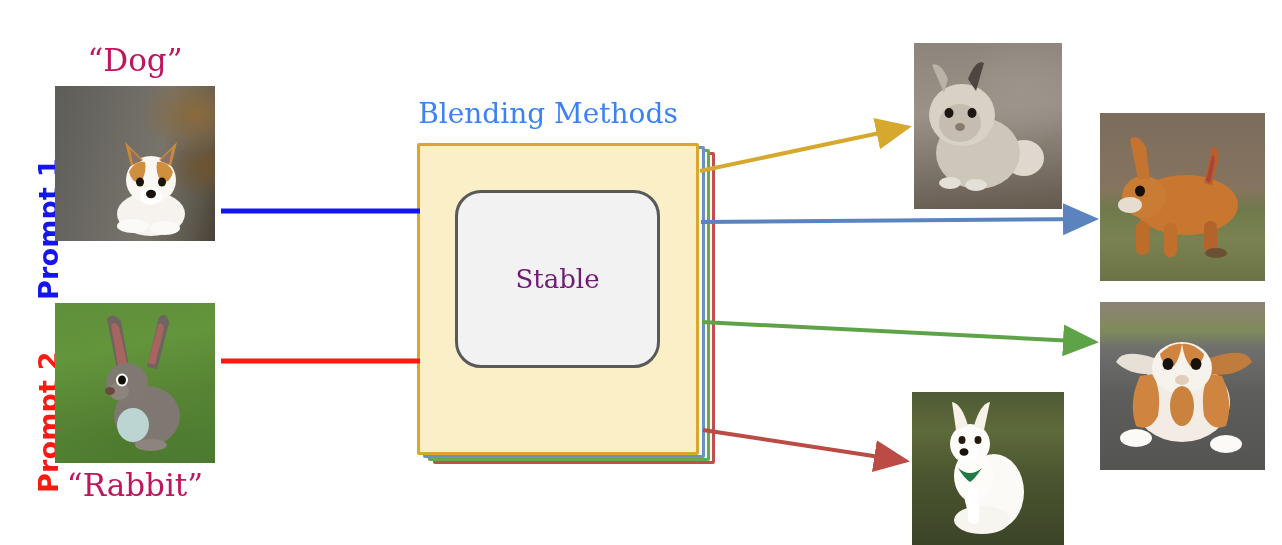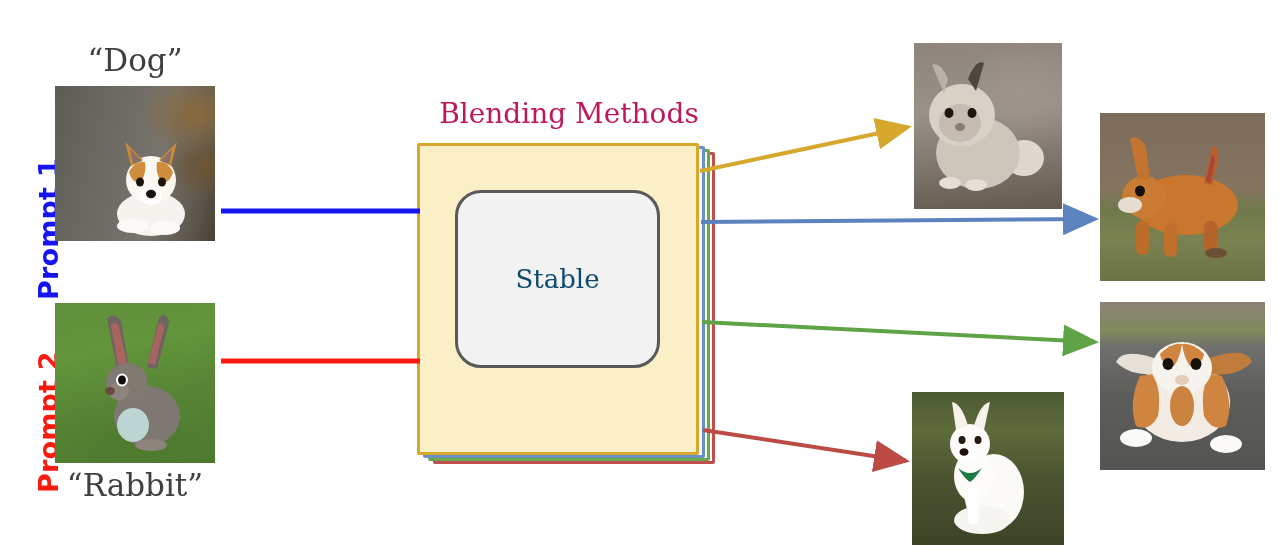--- a/index.html
+++ b/index.html
@@ -33,37 +33,37 @@
     transform: rotate(-90deg);
   }
   #prompt1-label { left: 33px; top: 300px; color: #1515f0; }
   #prompt2-label { left: 33px; top: 493px; color: #fa1a10; }
 
   
   .caption {
     position: absolute;
     font-family: "DejaVu Serif", serif;
     font-size: 31px;
-    color: #404040;
+    color: #be185d;
     text-align: center;
     white-space: nowrap;
   }
   #caption-dog   { left: 55px; top: 42px; width: 160px; }
   #caption-rabbit{ left: 55px; top: 467px; width: 160px; }
 
   
   #blending-title {
     position: absolute;
-    left: 404px;
+    left: 383px;
     top: 97px;
     width: 330px;
     text-align: center;
     font-family: "DejaVu Serif", serif;
     font-size: 28px;
-    color: #be185d;
+    color: #3b82f6;
     white-space: nowrap;
   }
 
   
   .photo {
     position: absolute;
     overflow: hidden;
     background: #777;
   }
 
@@ -128,21 +128,21 @@
     background: #f2f2f2;
     border: 3px solid #595959;
     border-radius: 26px;
     display: flex;
     align-items: center;
     justify-content: center;
     flex-direction: column;
     font-family: "DejaVu Serif", serif;
     font-size: 26px;
     line-height: 1.25;
-    color: #0c4a6e;
+    color: #701a75;
     text-align: right;
   }
 
   
   #wires { position: absolute; left: 0; top: 0; width: 1282px; height: 545px; pointer-events: none; }
 </style>
 </head>
 <body>
 
 <div id="stage">

